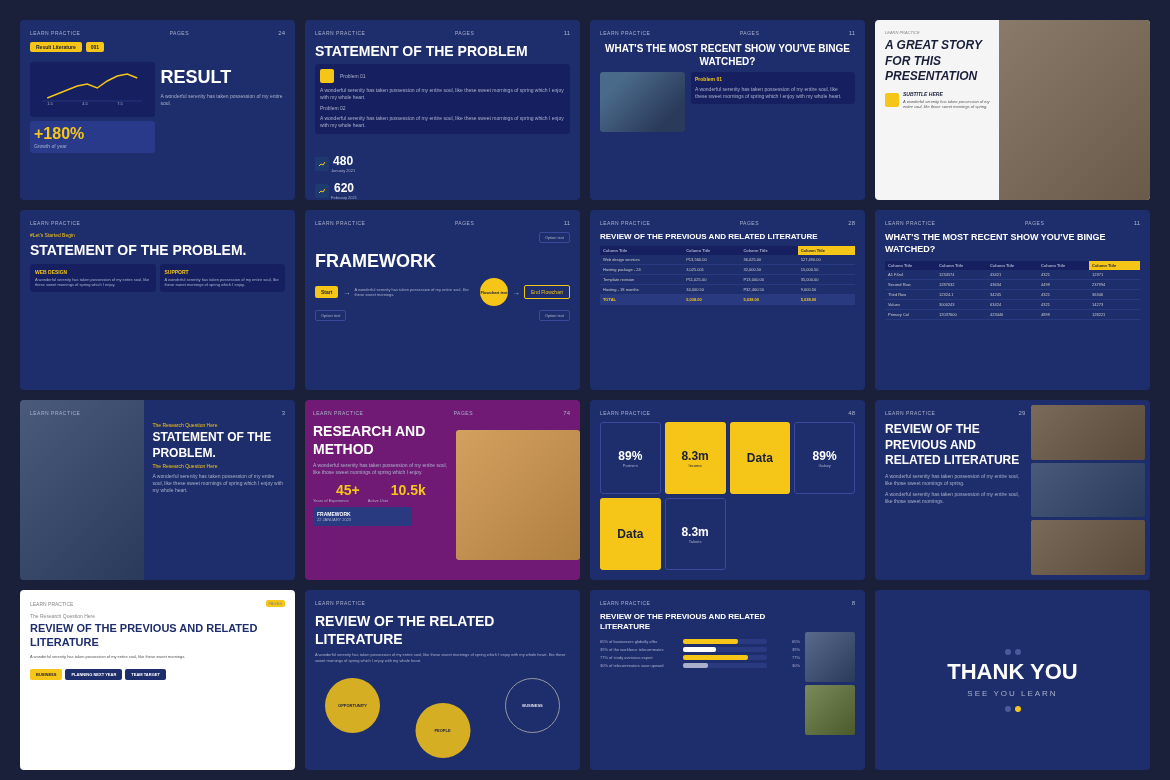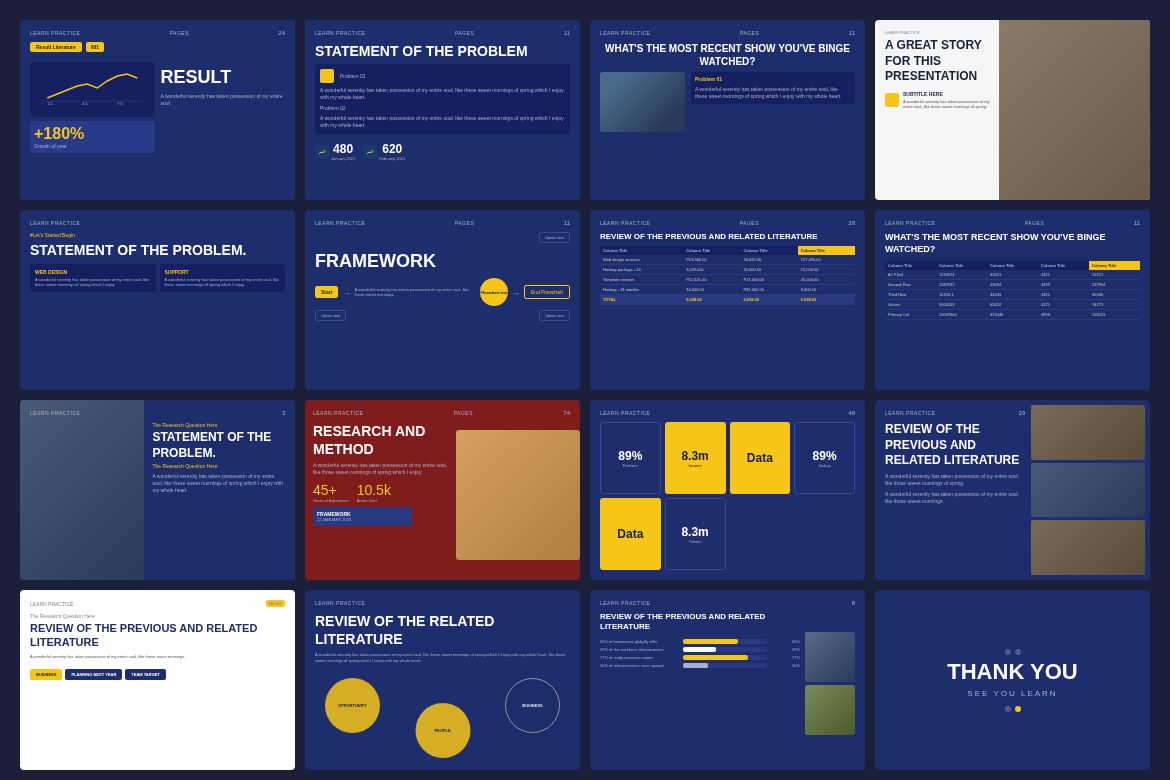--- a/index.html
+++ b/index.html
@@ -112,38 +112,39 @@
       background: #162060;
       border-radius: 3px;
       padding: 5px;
       margin-top: 4px;
       font-size: 5px;
       color: #aab0cc;
     }
     .stat-row {
       display: flex;
       gap: 8px;
-      margin-top: 8px;
+      margin-top: 20px;
+      flex-direction: column;
     }
     .stat-item {
       text-align: center;
     }
     .stat-num {
       font-size: 12px;
       font-weight: 700;
       color: #ffffff;
     }
     .stat-sub {
       font-size: 4px;
       color: #aab0cc;
     }
     
     .slide-3 { background: #1e2d6b; }
     
-    .slide-4 { background: #f5f5f5; }
+    .slide-4 { background: #f5f5f5; font-style: italic; }
     .img-right {
       position: absolute;
       right: 0;
       top: 0;
       width: 55%;
       height: 100%;
       background: linear-gradient(135deg, #8a7a6a 0%, #6a5a4a 100%);
     }
     
     .slide-5 { background: #1e2d6b; }
@@ -248,43 +249,44 @@
       font-weight: 900;
       color: #fff;
     }
     .metric-num.dark { color: #1a1f3a; }
     .metric-label {
       font-size: 4px;
       color: #aab0cc;
     }
     .metric-label.dark { color: #1a1f3a; }
     
-    .slide-11 { background: #7f1d1d; padding-left: 8px; }
+    .slide-11 { background: #701a75; padding-left: 8px; }
     .research-img {
       position: absolute;
       right: 0;
       top: 30px;
       width: 45%;
       height: 130px;
       background: linear-gradient(135deg, #d4a060 0%, #b08040 100%);
       border-radius: 3px;
     }
     .stat-pills {
       display: flex;
       gap: 8px;
       margin-top: 6px;
     }
     .stat-pill {
       display: flex;
       flex-direction: column;
     }
     .stat-pill-num {
       font-size: 14px;
-      font-weight: 400;
+      font-weight: 700;
       color: #f5c518;
+      margin-left: 23px;
     }
     .stat-pill-label {
       font-size: 4px;
       color: #aab0cc;
     }
     .review-title-white {
       font-size: 11px;
       font-weight: 700;
       color: #1e2d6b;
       text-transform: uppercase;

